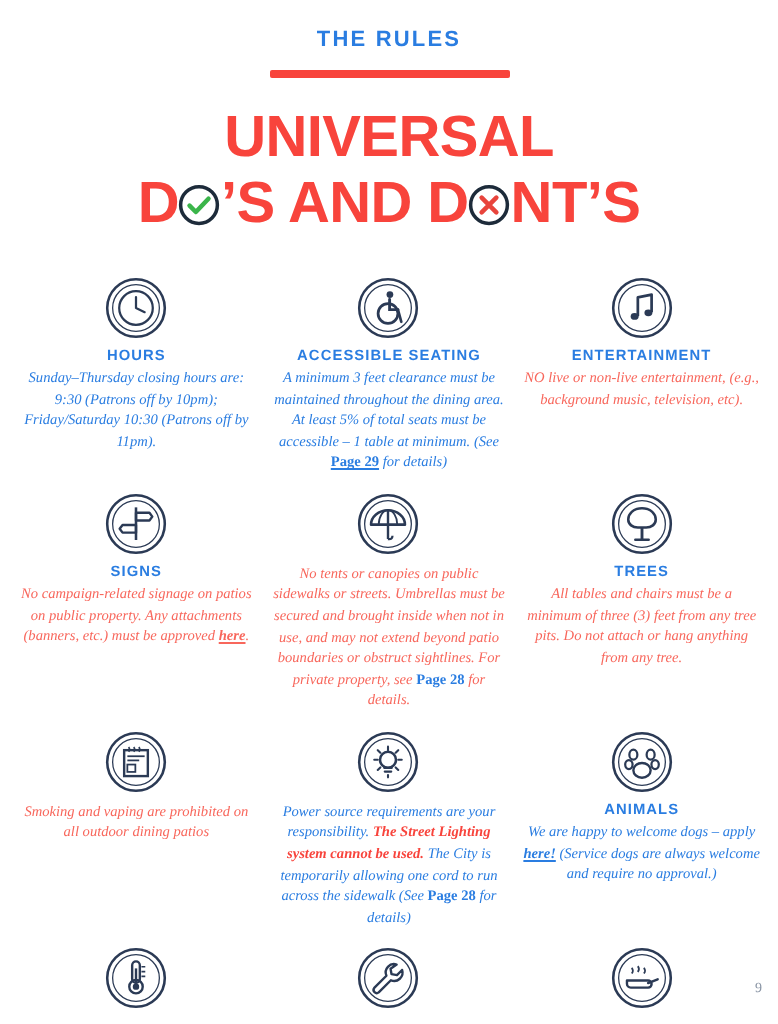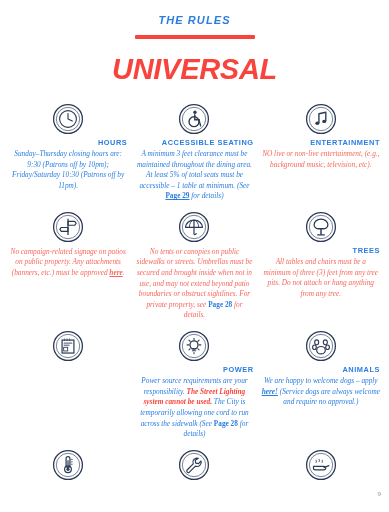--- a/index.html
+++ b/index.html
@@ -20,21 +20,20 @@
     position: relative;
     box-sizing: border-box;
     padding: 0;
     background: #ffffff;
   }
 
   
   .header {
     text-align: center;
     padding-top: 14px;
-    font-style: italic;
   }
   .eyebrow {
     font-size: 11px;
     font-weight: bold;
     letter-spacing: 1.1px;
     color: #2a7de1;
     text-transform: uppercase;
     line-height: 1.1;
   }
   .rule-divider {
@@ -90,21 +89,20 @@
     margin-bottom: 3px;
   }
   .cell-title {
     font-size: 7.4px;
     font-weight: bold;
     letter-spacing: 0.55px;
     color: #2a7de1;
     text-transform: uppercase;
     margin-bottom: 1.5px;
     line-height: 1.2;
-    text-align: right;
   }
   .cell-body {
     font-family: "Liberation Serif", serif;
     font-style: italic;
     font-size: 7.3px;
     line-height: 1.45;
     color: #2a7de1;
   }
   .cell-body.red {
     color: #f8675c;
@@ -155,20 +153,27 @@
 </style>
 </head>
 <body>
 
 <div class="page">
 
   <div class="header">
     <div class="eyebrow">THE RULES</div>
     <div class="rule-divider"></div>
     <div class="title-main">UNIVERSAL</div>
+    <div class="title-sub"><span>D</span><span class="mark"><svg width="21" height="21" viewBox="0 0 24 24">
+            <circle cx="12" cy="12" r="10.5" fill="#ffffff" stroke="#1d2b3a" stroke-width="2"></circle>
+            <path d="M6.6 12.4 L10.2 16 L17.4 8.4" fill="none" stroke="#3bb54a" stroke-width="2.6" stroke-linecap="round" stroke-linejoin="round"></path>
+          </svg></span><span>’S AND D</span><span class="mark"><svg width="21" height="21" viewBox="0 0 24 24">
+            <circle cx="12" cy="12" r="10.5" fill="#ffffff" stroke="#1d2b3a" stroke-width="2"></circle>
+            <path d="M7.8 7.8 L16.2 16.2 M16.2 7.8 L7.8 16.2" fill="none" stroke="#e8443c" stroke-width="2.6" stroke-linecap="round"></path>
+          </svg></span><span>NT’S</span></div>
   </div>
 
   <div class="grid">
 
     <div class="cell">
       <div class="cell-icon">
         <svg class="icon-circle" viewBox="0 0 40 40">
           <circle cx="20" cy="20" r="18" fill="none" stroke="#2b3a55" stroke-width="1.6"></circle>
           <circle cx="20" cy="20" r="14.6" fill="none" stroke="#2b3a55" stroke-width="0.8"></circle>
           <circle cx="20" cy="20" r="10.5" fill="none" stroke="#2b3a55" stroke-width="1.4"></circle>
@@ -211,20 +216,21 @@
     <div class="cell">
       <div class="cell-icon">
         <svg class="icon-circle" viewBox="0 0 40 40">
           <circle cx="20" cy="20" r="18" fill="none" stroke="#2b3a55" stroke-width="1.6"></circle>
           <circle cx="20" cy="20" r="14.6" fill="none" stroke="#2b3a55" stroke-width="0.8"></circle>
           <path d="M20 9.6 L20 30" stroke="#2b3a55" stroke-width="1.6" fill="none"></path>
           <path d="M20 13 L28.4 13 L30.2 15.4 L28.4 17.8 L20 17.8 Z" fill="none" stroke="#2b3a55" stroke-width="1.5" stroke-linejoin="round"></path>
           <path d="M20 20.6 L11.6 20.6 L9.8 23 L11.6 25.4 L20 25.4 Z" fill="none" stroke="#2b3a55" stroke-width="1.5" stroke-linejoin="round"></path>
         </svg>
       </div>
+      <div class="cell-title">SIGNS</div>
       <div class="cell-body red"><span>No campaign-related signage on patios on public property. Any attachments (banners, etc.) must be approved </span><span class="lnk">here</span><span>.</span></div>
     </div>
 
     <div class="cell">
       <div class="cell-icon">
         <svg class="icon-circle" viewBox="0 0 40 40">
           <circle cx="20" cy="20" r="18" fill="none" stroke="#2b3a55" stroke-width="1.6"></circle>
           <circle cx="20" cy="20" r="14.6" fill="none" stroke="#2b3a55" stroke-width="0.8"></circle>
           <path d="M9.4 20.4 A10.6 9 0 0 1 30.6 20.4 Z" fill="none" stroke="#2b3a55" stroke-width="1.6" stroke-linejoin="round"></path>
           <path d="M14.2 20.4 A5.8 9 0 0 1 20 11.4 A5.8 9 0 0 1 25.8 20.4" fill="none" stroke="#2b3a55" stroke-width="1.1"></path>
@@ -254,33 +260,33 @@
         <svg class="icon-circle" viewBox="0 0 40 40">
           <circle cx="20" cy="20" r="18" fill="none" stroke="#2b3a55" stroke-width="1.6"></circle>
           <circle cx="20" cy="20" r="14.6" fill="none" stroke="#2b3a55" stroke-width="0.8"></circle>
           <rect x="12.6" y="12.6" width="14.8" height="16.2" fill="none" stroke="#2b3a55" stroke-width="1.5"></rect>
           <path d="M14.6 16.4 h10.8" stroke="#2b3a55" stroke-width="1.1" fill="none"></path>
           <path d="M14.6 19 h7.4" stroke="#2b3a55" stroke-width="1.1" fill="none"></path>
           <rect x="14.6" y="21.6" width="5" height="4.6" fill="none" stroke="#2b3a55" stroke-width="1.1"></rect>
           <path d="M15.4 10.6 q1.2 1.6 0 3 M18.6 10.6 q1.2 1.6 0 3 M21.8 10.6 q1.2 1.6 0 3" stroke="#2b3a55" stroke-width="1" fill="none"></path>
         </svg>
       </div>
+      <div class="cell-body red">Smoking and vaping are prohibited on all outdoor dining patios</div>
     </div>
 
     <div class="cell">
       <div class="cell-icon">
         <svg class="icon-circle" viewBox="0 0 40 40">
           <circle cx="20" cy="20" r="18" fill="none" stroke="#2b3a55" stroke-width="1.6"></circle>
           <circle cx="20" cy="20" r="14.6" fill="none" stroke="#2b3a55" stroke-width="0.8"></circle>
           <circle cx="20" cy="18.6" r="5" fill="none" stroke="#2b3a55" stroke-width="1.6"></circle>
           <path d="M17.6 23.6 h4.8 M18 26 h4" stroke="#2b3a55" stroke-width="1.4" fill="none" stroke-linecap="round"></path>
           <path d="M20 10.4 v2.2 M20 28.2 v1.4 M11.4 18.6 h2.2 M26.4 18.6 h2.2 M13.6 12.6 l1.6 1.6 M26.4 12.6 l-1.6 1.6 M13.6 25 l1.6 -1.6 M26.4 25 l-1.6 -1.6" stroke="#2b3a55" stroke-width="1.3" fill="none" stroke-linecap="round"></path>
         </svg>
       </div>
-      <div class="cell-title">POWER</div>
       <div class="cell-body"><span>Power source requirements are your responsibility. </span><span class="em-red">The Street Lighting system cannot be used.</span><span> The City is temporarily allowing one cord to run across the sidewalk (See </span><span class="pg-plain">Page 28</span><span> for details)</span></div>
     </div>
 
     <div class="cell">
       <div class="cell-icon">
         <svg class="icon-circle" viewBox="0 0 40 40">
           <circle cx="20" cy="20" r="18" fill="none" stroke="#2b3a55" stroke-width="1.6"></circle>
           <circle cx="20" cy="20" r="14.6" fill="none" stroke="#2b3a55" stroke-width="0.8"></circle>
           <ellipse cx="14.6" cy="15.4" rx="2.5" ry="3.1" fill="none" stroke="#2b3a55" stroke-width="1.4"></ellipse>
           <ellipse cx="25.4" cy="15.4" rx="2.5" ry="3.1" fill="none" stroke="#2b3a55" stroke-width="1.4"></ellipse>

